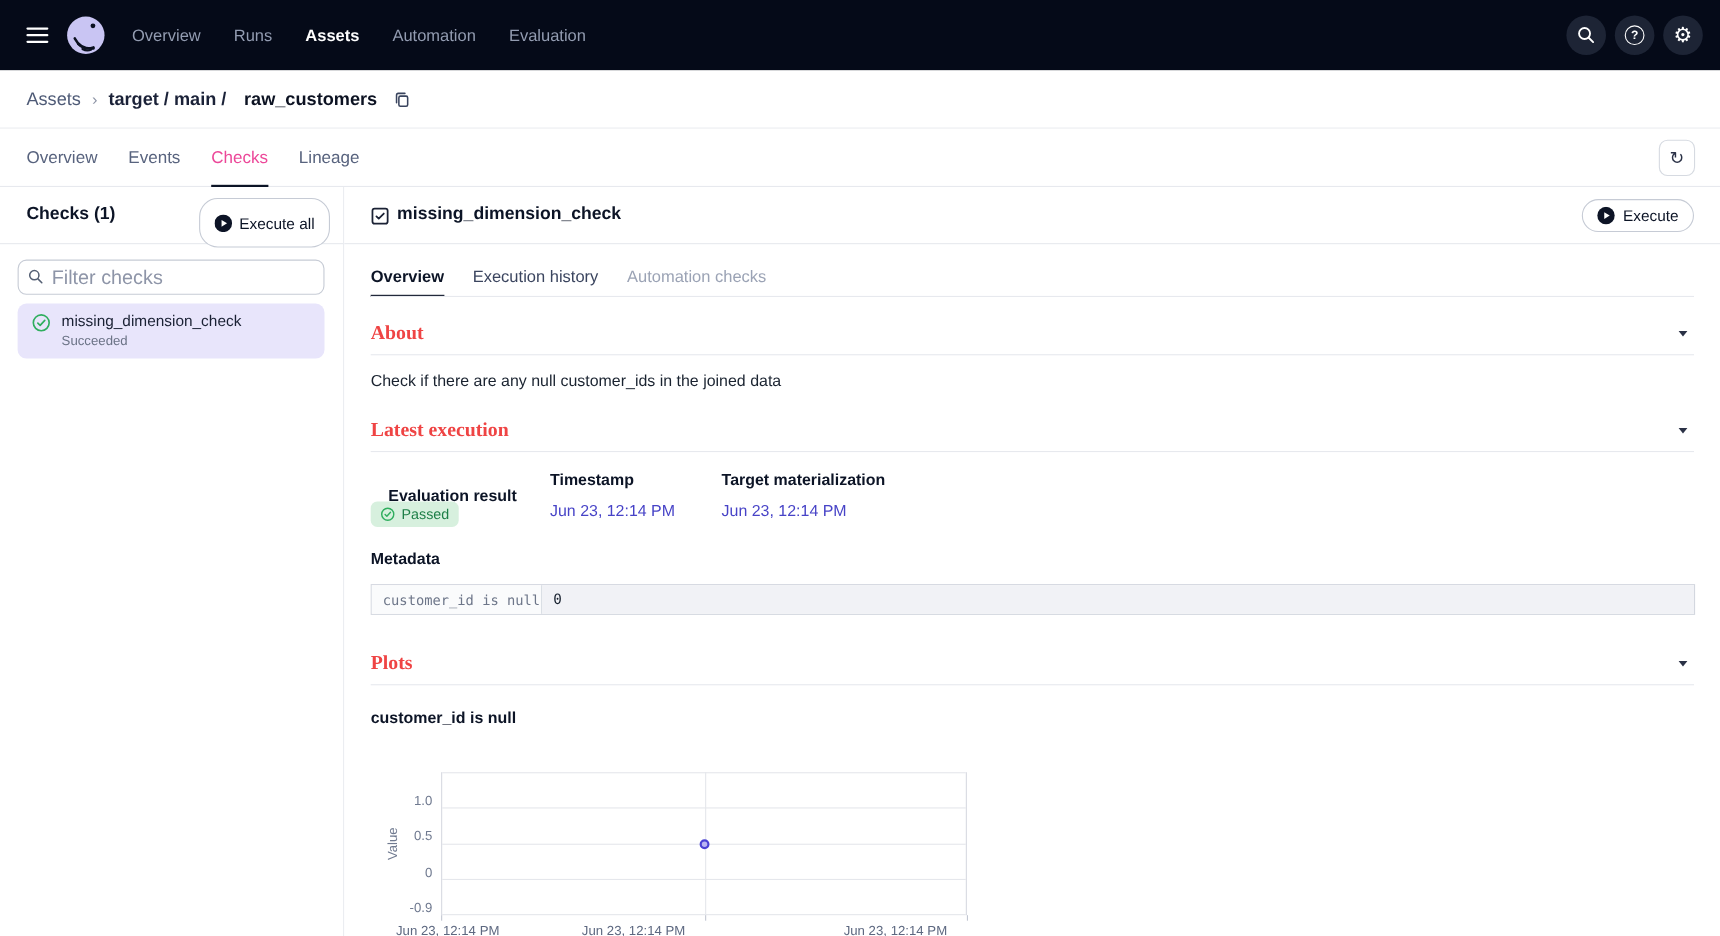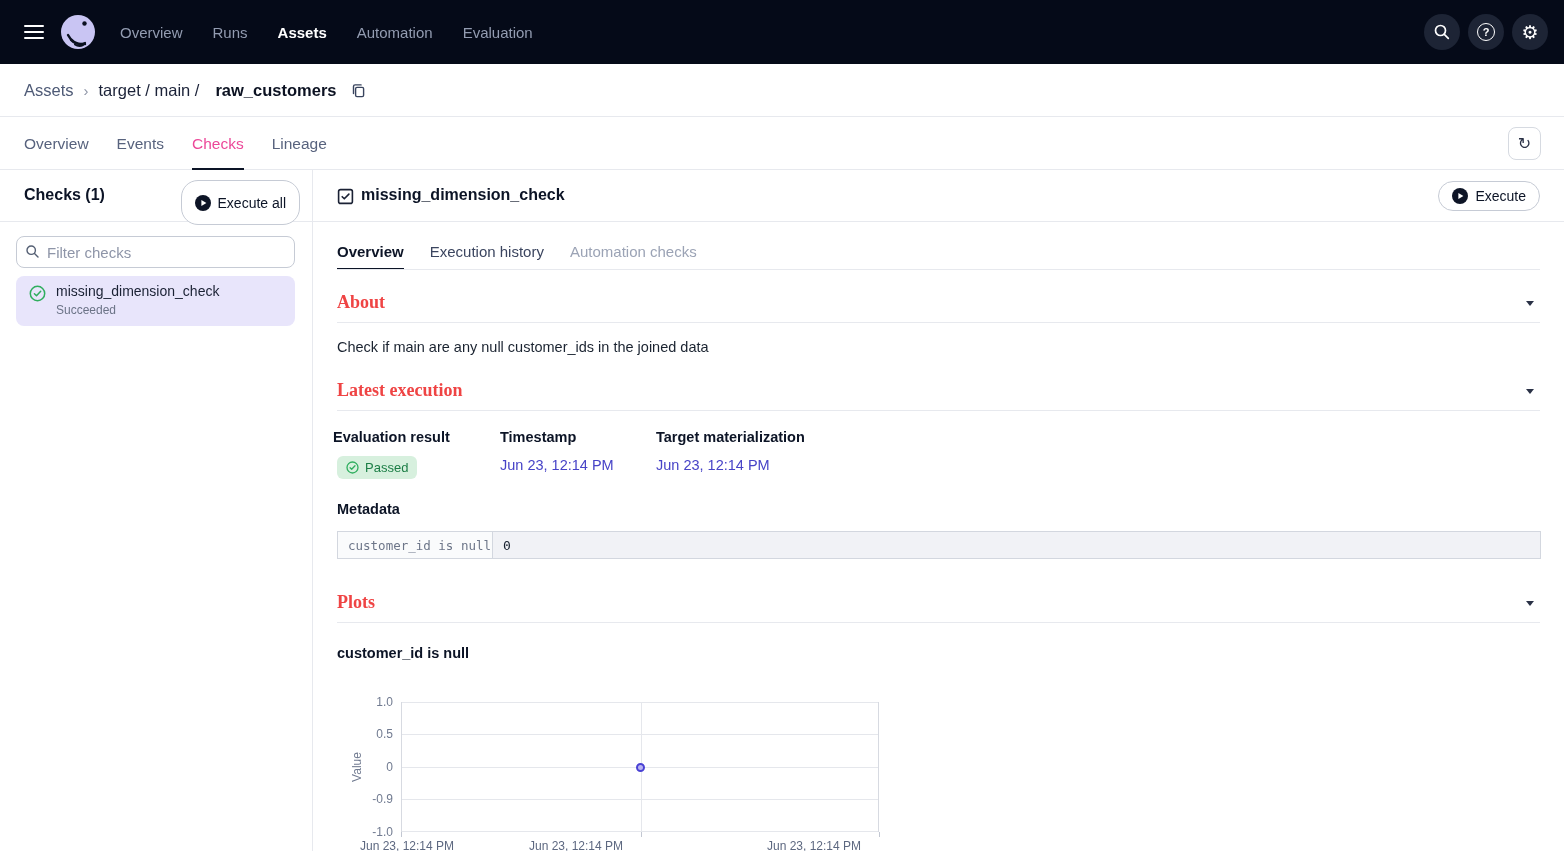--- a/index.html
+++ b/index.html
@@ -22,21 +22,21 @@
   .help-ring { width:18px; height:18px; border:1.6px solid #fff; border-radius:50%; display:flex;
     align-items:center; justify-content:center; font-size:11px; font-weight:700; color:#fff; }
   .gear-glyph { font-size:19px; line-height:1; color:#fff; font-family:"DejaVu Sans", sans-serif; }
 
   
   .crumbrow { position:absolute; left:0; top:64px; width:1564px; height:53px; background:#fff;
     border-bottom:1px solid #e7e9ee; }
   .crumbs { position:absolute; left:24px; top:0; height:52px; display:flex; align-items:center; gap:10px; font-size:16.5px; }
   .crumb-root { color:#4e5a76; cursor:pointer; }
   .crumb-sep { color:#8d94a6; font-size:15px; }
-  .crumb-path { font-weight:400; color:#1b2238; }
+  .crumb-path { font-weight:700; color:#1b2238; }
   .crumb-asset { font-weight:700; color:#0c1222; margin-left:6px; }
   .copy-btn { margin-left:4px; cursor:pointer; display:flex; align-items:center; }
   .mat-btn { position:absolute; right:24px; top:72px; height:36px; display:inline-flex; align-items:stretch;
     background:#0f1830; border-radius:8px; overflow:hidden; cursor:pointer; }
   .mat-main { display:flex; align-items:center; gap:8px; padding:0 14px; color:#fff; font-size:14px; font-weight:600; }
   .mat-caret-seg { width:28px; display:flex; align-items:center; justify-content:center;
     border-left:1px solid rgba(255,255,255,.28); }
   .caret-down-w { width:0; height:0; border-left:4px solid transparent; border-right:4px solid transparent;
     border-top:5px solid #fff; }
 
@@ -54,21 +54,21 @@
   
   .sidebar { position:absolute; left:0; top:170px; width:313px; height:681px; background:#fff;
     border-right:1px solid #e7e9ee; }
   .s-header { position:relative; height:52px; border-bottom:1px solid #e7e9ee; }
   .s-title { position:absolute; left:24px; top:16px; font-size:16px; font-weight:700;text-align:right; }
   .pill-btn { display:inline-flex; align-items:center; gap:7px; background:#fff; border:1px solid #c6cbd5;
     border-radius:17px; padding:0 13px; font-size:14px; font-weight:500; color:#0c1426; cursor:pointer; }
   .exec-all { position:absolute; right:12px; top:10px; height:45px; }
   .filter-wrap { position:absolute; left:16px; top:66px; width:279px; height:32px; }
   .filter-input { width:100%; height:100%; border:1px solid #c6cbd5; border-radius:8px; padding:0 10px 0 30px;
-    font-size:15px; color:#1a2134; outline:none; font-family:"Liberation Sans", sans-serif; }
+    font-size:18px; color:#1a2134; outline:none; font-family:"Liberation Sans", sans-serif; }
   .filter-input::placeholder { color:#8e95a8; }
   .filter-icon { position:absolute; left:9px; top:8px; }
   .check-item { position:absolute; left:16px; top:106px; width:279px; height:50px; background:#e8e5fb;
     border-radius:8px; cursor:pointer; }
   .check-item .ck-icon { position:absolute; left:13px; top:9px; }
   .ck-name { position:absolute; left:40px; top:7px; font-size:14px; color:#1a2134; }
   .ck-status { position:absolute; left:40px; top:27px; font-size:12px; color:#6b7386; }
 
   
   .main { position:absolute; left:313px; top:170px; width:1251px; height:681px; background:#fff; }
@@ -87,42 +87,42 @@
   .sec-h { position:absolute; left:24px; font-size:18px; font-weight:700; color:#ef4444;font-family:Liberation Serif, serif; }
   .sec-caret { position:absolute; left:1213px; width:0; height:0; cursor:pointer;
     border-left:4.5px solid transparent; border-right:4.5px solid transparent; border-top:5.5px solid #2a3146; }
   .sec-div { position:absolute; left:24px; width:1203px; height:1px; background:#e7e9ee; }
 
   .about-h { top:122px; } .about-caret { top:131px; } .about-div { top:152px; }
   .about-desc { position:absolute; left:24px; top:169px; font-size:14.5px; color:#1a2330; }
 
   .le-h { top:210px; } .le-caret { top:219px; } .le-div { top:240px; }
   .col-h { position:absolute; top:259px; font-size:14.5px; font-weight:700; color:#0c1426; }
-  .col1 { left:20px; } .col2 { left:187px; } .col3 { left:343px; }
+  .col1 { left:40px;margin-top:14px; } .col2 { left:187px; } .col3 { left:343px; }
   .passed-badge { position:absolute; left:24px; top:286px; height:23px; display:inline-flex; align-items:center;
     gap:6px; background:#d7f0de; border-radius:6px; padding:0 9px; font-size:13px; color:#1c7e46; }
   .ts-link { position:absolute; top:287px; font-size:14.5px; color:#4743c7; cursor:pointer; }
   .ts1 { left:187px; } .ts2 { left:343px; }
 
   .meta-h { position:absolute; left:24px; top:331px; font-size:14.5px; font-weight:700; }
   .meta-table { position:absolute; left:24px; top:361px; width:1204px; height:28px;
     border:1px solid #d3d7df; display:flex; }
   .meta-key { width:155px; border-right:1px solid #d3d7df; background:#fafbfc; display:flex; align-items:center;
     padding-left:10px; font-family:"DejaVu Sans Mono", monospace; font-size:12.5px; color:#6d7689; }
   .meta-val { flex:1; background:#f1f2f6; display:flex; align-items:center; padding-left:10px;
     font-family:"DejaVu Sans Mono", monospace; font-size:13px; color:#16202e; }
 
   .plots-h { top:422px; } .plots-caret { top:431px; } .plots-div { top:452px; }
   .plot-title { position:absolute; left:24px; top:475px; font-size:14.5px; font-weight:700; }
 
   
   .chart { position:absolute; left:24px; top:525px; width:620px; height:170px; }
   .chart-ylabel { position:absolute; left:-45px; top:65px; width:130px; text-align:center;
     transform:rotate(-90deg); font-size:12px; color:#707a90; }
-  .ytick { position:absolute; left:14px; width:42px; text-align:right; font-size:12px; color:#707a90; line-height:16px; }
+  .ytick { position:absolute; left:14px; width:42px; text-align:right; font-size:12px; color:#707a90; line-height:16px;margin-top:26px; }
   .yt0 { top:-1px; } .yt1 { top:31px; } .yt2 { top:64px; } .yt3 { top:96px; } .yt4 { top:129px; }
   .plot-area { position:absolute; left:64px; top:7px; width:478px; height:130px;
     border-left:1px solid #d7dae1; border-right:1px solid #d7dae1; }
   .hgrid { position:absolute; left:0; right:0; height:1px; background:#e5e7ec; }
   .hg0 { top:0; } .hg1 { top:32px; } .hg2 { top:65px; } .hg3 { top:97px; } .hg4 { top:129px; }
   .vgrid { position:absolute; left:239px; top:0; bottom:0; width:1px; background:#e5e7ec; }
   .xtickmark { position:absolute; top:137px; width:1px; height:5px; background:#c2c7d2; }
   .xm0 { left:64px; } .xm1 { left:304px; } .xm2 { left:542px; }
   .data-point { position:absolute; left:64px; top:7px; width:9px; height:9px; margin-left:235px; margin-top:60.5px;
     border:2.5px solid #4a42d4; background:#b9b5f2; border-radius:50%; cursor:pointer; }
@@ -275,21 +275,21 @@
     <div class="inner-tabs">
       <div class="itab active">Overview</div>
       <div class="itab">Execution history</div>
       <div class="itab disabled">Automation checks</div>
     </div>
     <div class="itabs-border"></div>
 
     <div class="sec-h about-h">About</div>
     <div class="sec-caret about-caret"></div>
     <div class="sec-div about-div"></div>
-    <div class="about-desc">Check if main are any null customer_ids in the joined data</div>
+    <div class="about-desc">Check if there are any null customer_ids in the joined data</div>
 
     <div class="sec-h le-h">Latest execution</div>
     <div class="sec-caret le-caret"></div>
     <div class="sec-div le-div"></div>
 
     <div class="col-h col1">Evaluation result</div>
     <div class="col-h col2">Timestamp</div>
     <div class="col-h col3">Target materialization</div>
 
     <div class="passed-badge">

